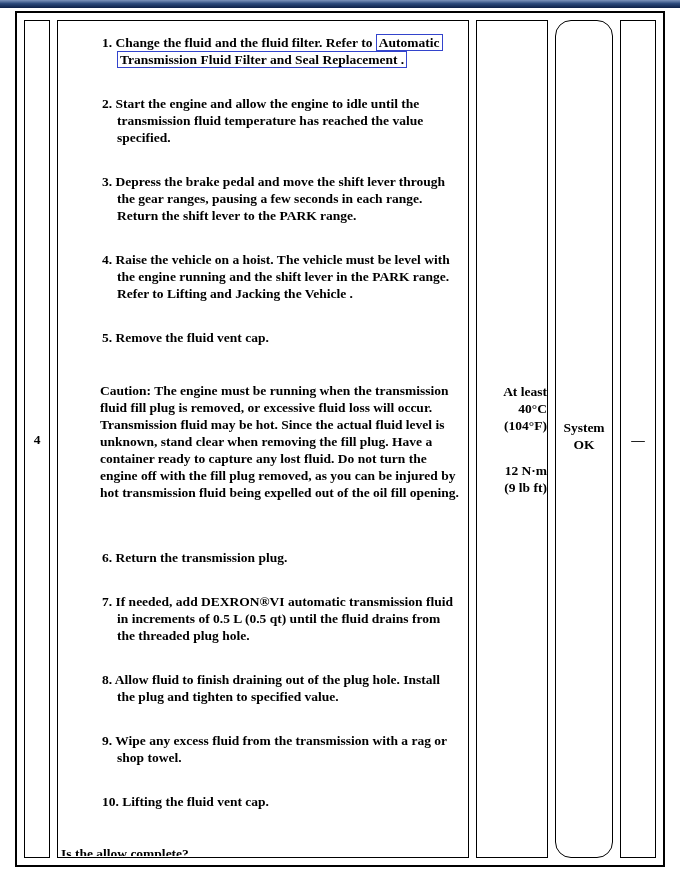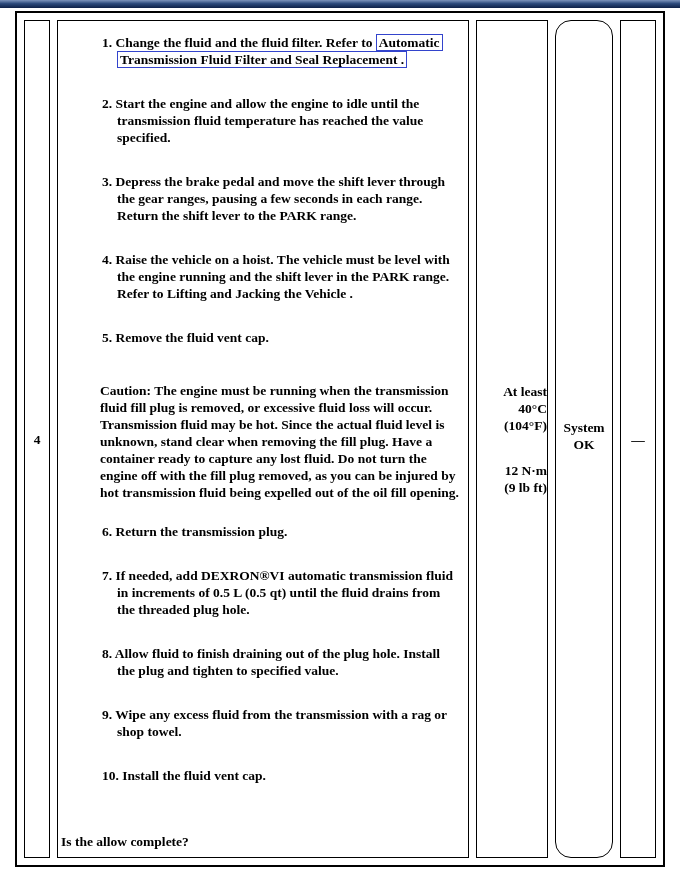--- a/index.html
+++ b/index.html
@@ -49,21 +49,21 @@
     height: 816px;
     padding: 12px 4px 6px 3px;
     overflow: hidden;
   }
   .step {
     margin: 0 4px 27px 41px;
     padding-left: 15px;
     text-indent: -15px;
   }
   .caution {
-    margin: 36px 0 22px 39px;
+    margin: 36px 0 48px 39px;
     padding-left: 0;
     text-indent: 0;
   }
   .link-box {
     border: 1px solid #3344cc;
     padding: 0 2px;
     color: #000000;
     text-decoration: none;
     -webkit-box-decoration-break: clone;
     box-decoration-break: clone;
@@ -120,21 +120,21 @@
               <div class="step"><span>1. </span><span>Change the fluid and the fluid filter. Refer to </span><a class="link-box" style="border-color: rgb(51, 68, 204);">Automatic Transmission Fluid Filter and Seal Replacement .</a></div>
               <div class="step"><span>2. </span><span>Start the engine and allow the engine to idle until the transmission fluid temperature has reached the value specified.</span></div>
               <div class="step"><span>3. </span><span>Depress the brake pedal and move the shift lever through the gear ranges, pausing a few seconds in each range. Return the shift lever to the PARK range.</span></div>
               <div class="step"><span>4. </span><span>Raise the vehicle on a hoist. The vehicle must be level with the engine running and the shift lever in the PARK range. Refer to Lifting and Jacking the Vehicle .</span></div>
               <div class="step"><span>5. </span><span>Remove the fluid vent cap.</span></div>
               <div class="step caution"><span>Caution: The engine must be running when the transmission fluid fill plug is removed, or excessive fluid loss will occur. Transmission fluid may be hot. Since the actual fluid level is unknown, stand clear when removing the fill plug. Have a container ready to capture any lost fluid. Do not turn the engine off with the fill plug removed, as you can be injured by hot transmission fluid being expelled out of the oil fill opening.</span></div>
               <div class="step"><span>6. </span><span>Return the transmission plug.</span></div>
               <div class="step"><span>7. </span><span>If needed, add DEXRON®VI automatic transmission fluid in increments of 0.5 L (0.5 qt) until the fluid drains from the threaded plug hole.</span></div>
               <div class="step"><span>8. </span><span>Allow fluid to finish draining out of the plug hole. Install the plug and tighten to specified value.</span></div>
               <div class="step"><span>9. </span><span>Wipe any excess fluid from the transmission with a rag or shop towel.</span></div>
-              <div class="step"><span>10. </span><span>Install the fluid vent cap.</span></div>
+              <div class="step"><span>10. </span><span>Lifting the fluid vent cap.</span></div>
             </div>
         <div class="question">Is the allow complete?</div>
       </div>
     </td>
     <td class="cell-spec">
       <div class="spec-group">
             <div>At least</div>
             <div>40°C</div>
             <div>(104°F)</div>
           </div>

